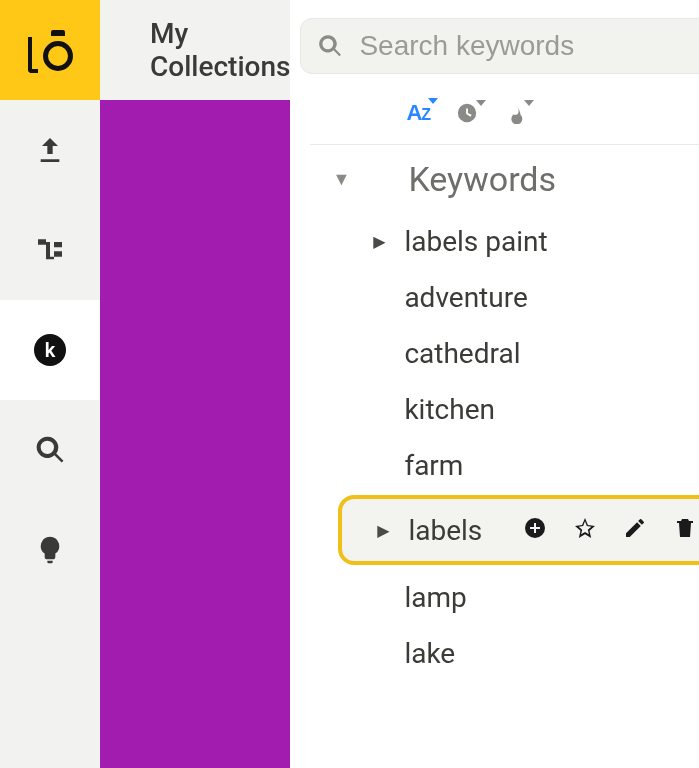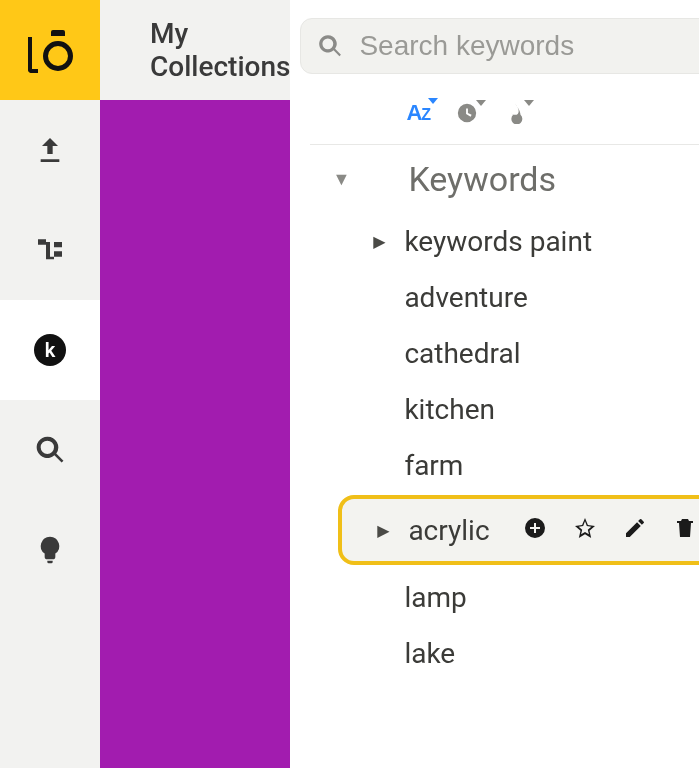--- a/index.html
+++ b/index.html
@@ -211,42 +211,42 @@
 
       <div class="tree">
         <div class="tree-root">
           <span class="caret">▼</span>
           <span class="tree-root-label">Keywords</span>
         </div>
 
         <div class="kw-list" id="kw-list">
             <div class="kw-item">
               <span class="caret">▶</span>
-              <span class="label">keywords paint</span>
+              <span class="label">labels paint</span>
             </div>
             <div class="kw-item">
               <span class="caret hidden">▶</span>
               <span class="label">adventure</span>
             </div>
             <div class="kw-item">
               <span class="caret hidden">▶</span>
               <span class="label">cathedral</span>
             </div>
             <div class="kw-item">
               <span class="caret hidden">▶</span>
               <span class="label">kitchen</span>
             </div>
             <div class="kw-item">
               <span class="caret hidden">▶</span>
               <span class="label">farm</span>
             </div>
             <div class="selected-wrap">
               <div class="kw-item">
                 <span class="caret">▶</span>
-                <span class="label">acrylic</span>
+                <span class="label">labels</span>
                 <span class="spacer"></span>
                 <span class="actions">
                   <span title="Add child"><svg viewBox="0 0 24 24">
                       <path fill="currentColor" d="M12 2a10 10 0 100 20 10 10 0 000-20zm1 9h4v2h-4v4h-2v-4H7v-2h4V7h2v4z"></path>
                     </svg></span>
                   <span title="Favorite"><svg viewBox="0 0 24 24">
                       <path fill="currentColor" d="M12 2l2.9 6.9L22 10l-5.5 4.8L18.2 22 12 18.3 5.8 22l1.7-7.2L2 10l7.1-1.1L12 2zm0 3.3L10.2 10l-4.5.7 3.5 3-1.1 4.5L12 15.9l3.9 2.3-1.1-4.5 3.5-3-4.5-.7L12 5.3z"></path>
                     </svg></span>
                   <span title="Edit"><svg viewBox="0 0 24 24">
                       <path fill="currentColor" d="M3 17.25V21h3.75L17.8 9.94l-3.75-3.75L3 17.25zM20.7 7.04a1 1 0 000-1.41l-2.34-2.34a1 1 0 00-1.41 0l-1.83 1.83 3.75 3.75 1.83-1.83z"></path>

